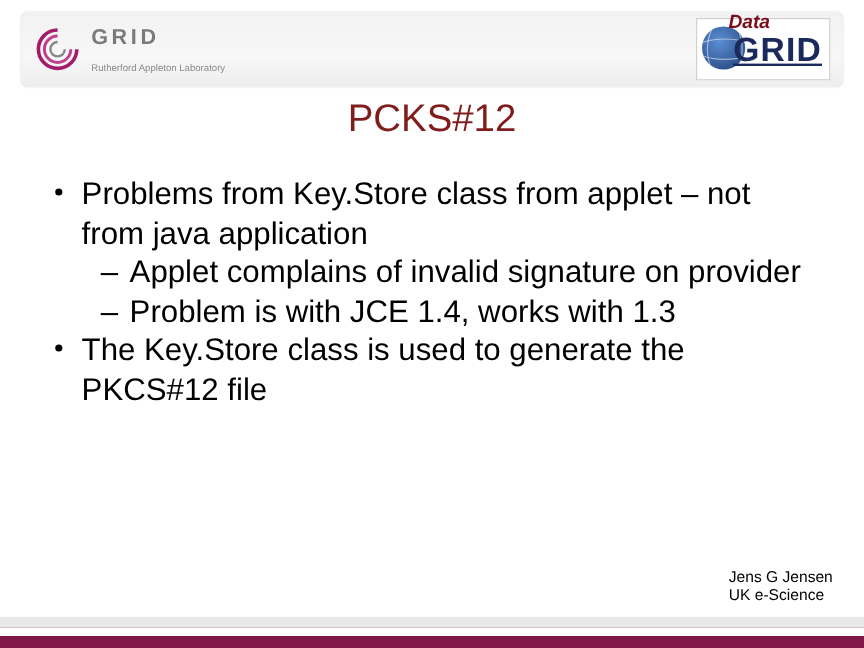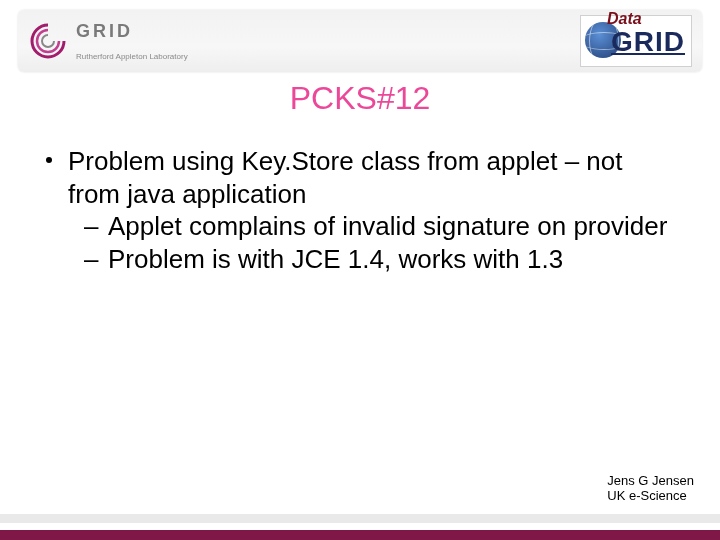--- a/index.html
+++ b/index.html
@@ -114,21 +114,21 @@
     text-decoration: underline;
   }
 
   .title {
     position: absolute;
     top: 80px;
     left: 0;
     right: 0;
     text-align: center;
     font-size: 32px;
-    color: #ec4899;
+    color: #7f1d1d;
   }
 
   .content {
     position: absolute;
     top: 145px;
     left: 40px;
     right: 40px;
     color: #000;
     font-size: 26px;
     line-height: 1.25;
@@ -207,33 +207,37 @@
       </div>
     </div>
   </div>
 
   <div class="title">PCKS#12</div>
 
   <div class="content">
 
     <div class="b1">
       <span class="dot"></span>
-      <span>Problem using </span><span class="mono">Key.Store</span><span> class from applet – not from java application</span>
+      <span>Problems from </span><span class="mono">Key.Store</span><span> class from applet – not from java application</span>
     </div>
 
     <div class="b2">
       <span class="dash">–</span>
       <span>Applet complains of invalid signature on provider</span>
     </div>
 
     <div class="b2">
       <span class="dash">–</span>
       <span>Problem is with JCE 1.4, works with 1.3</span>
     </div>
 
+    <div class="b1">
+      <span class="dot"></span>
+      <span>The </span><span class="mono">Key.Store</span><span> class is used to generate the PKCS#12 file</span>
+    </div>
 
   </div>
 
   <div class="footer-author">
     <div>Jens G Jensen</div>
     <div>UK e-Science</div>
   </div>
 
   <div class="footer-bar"></div>
 

